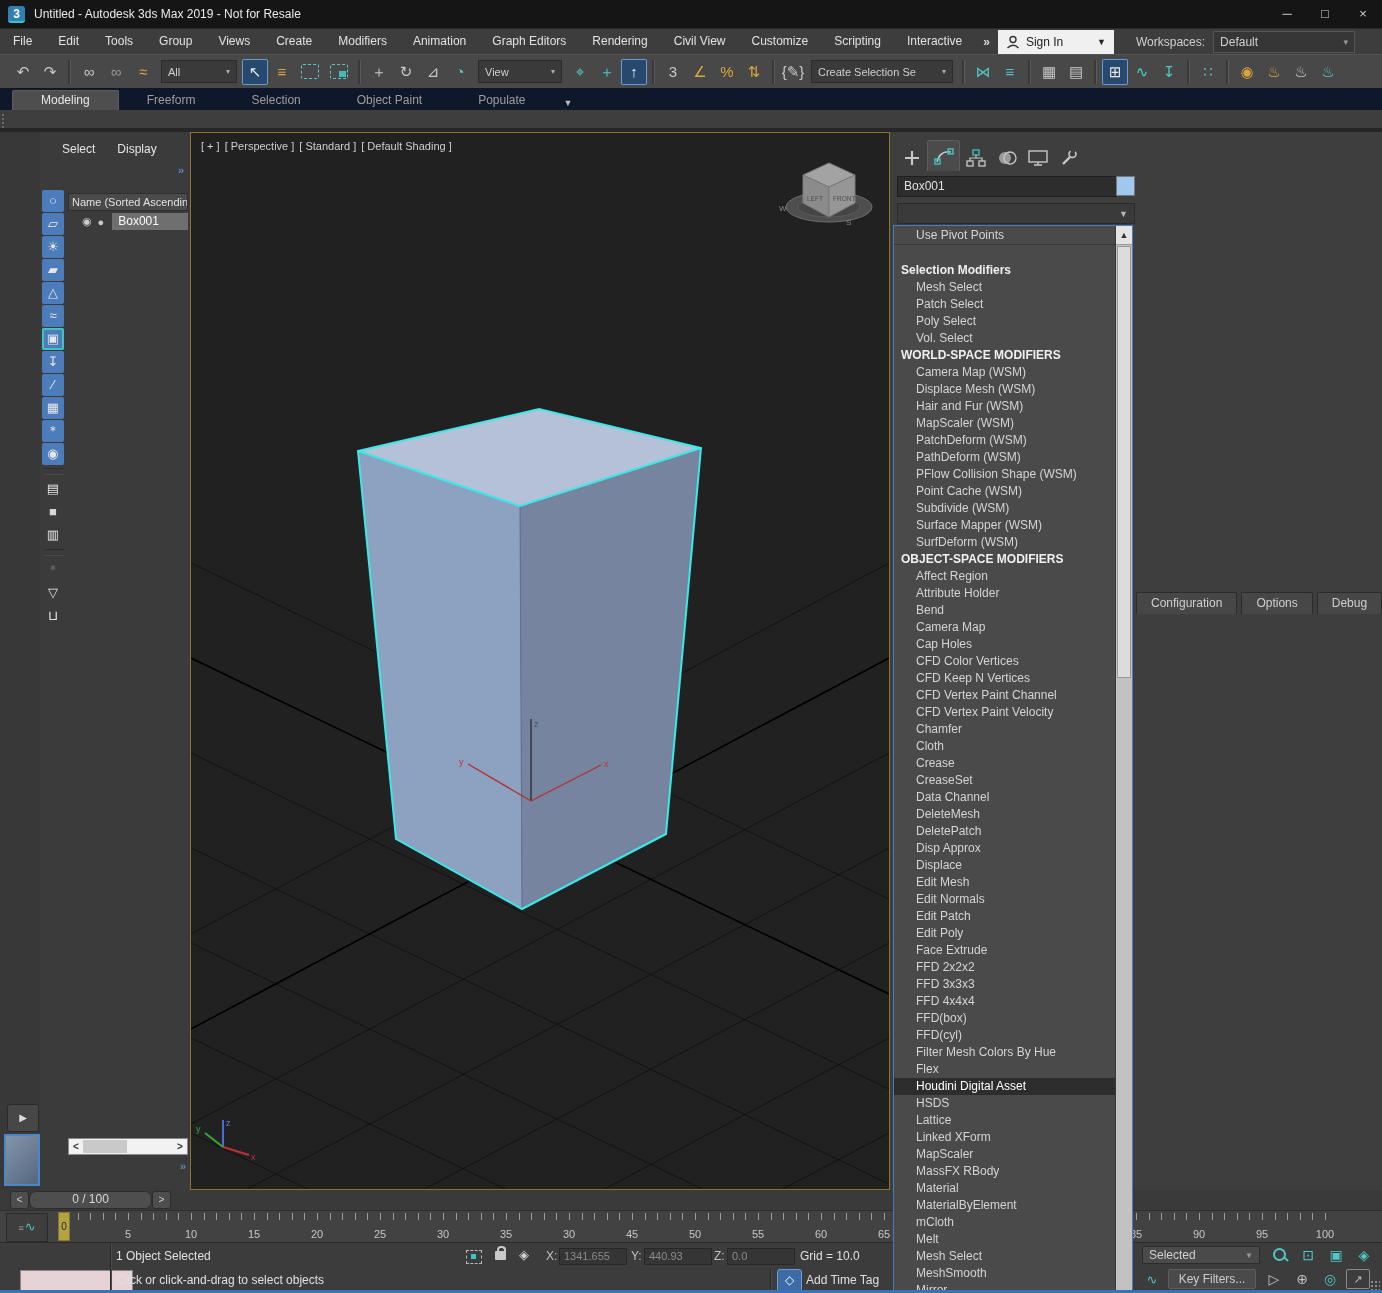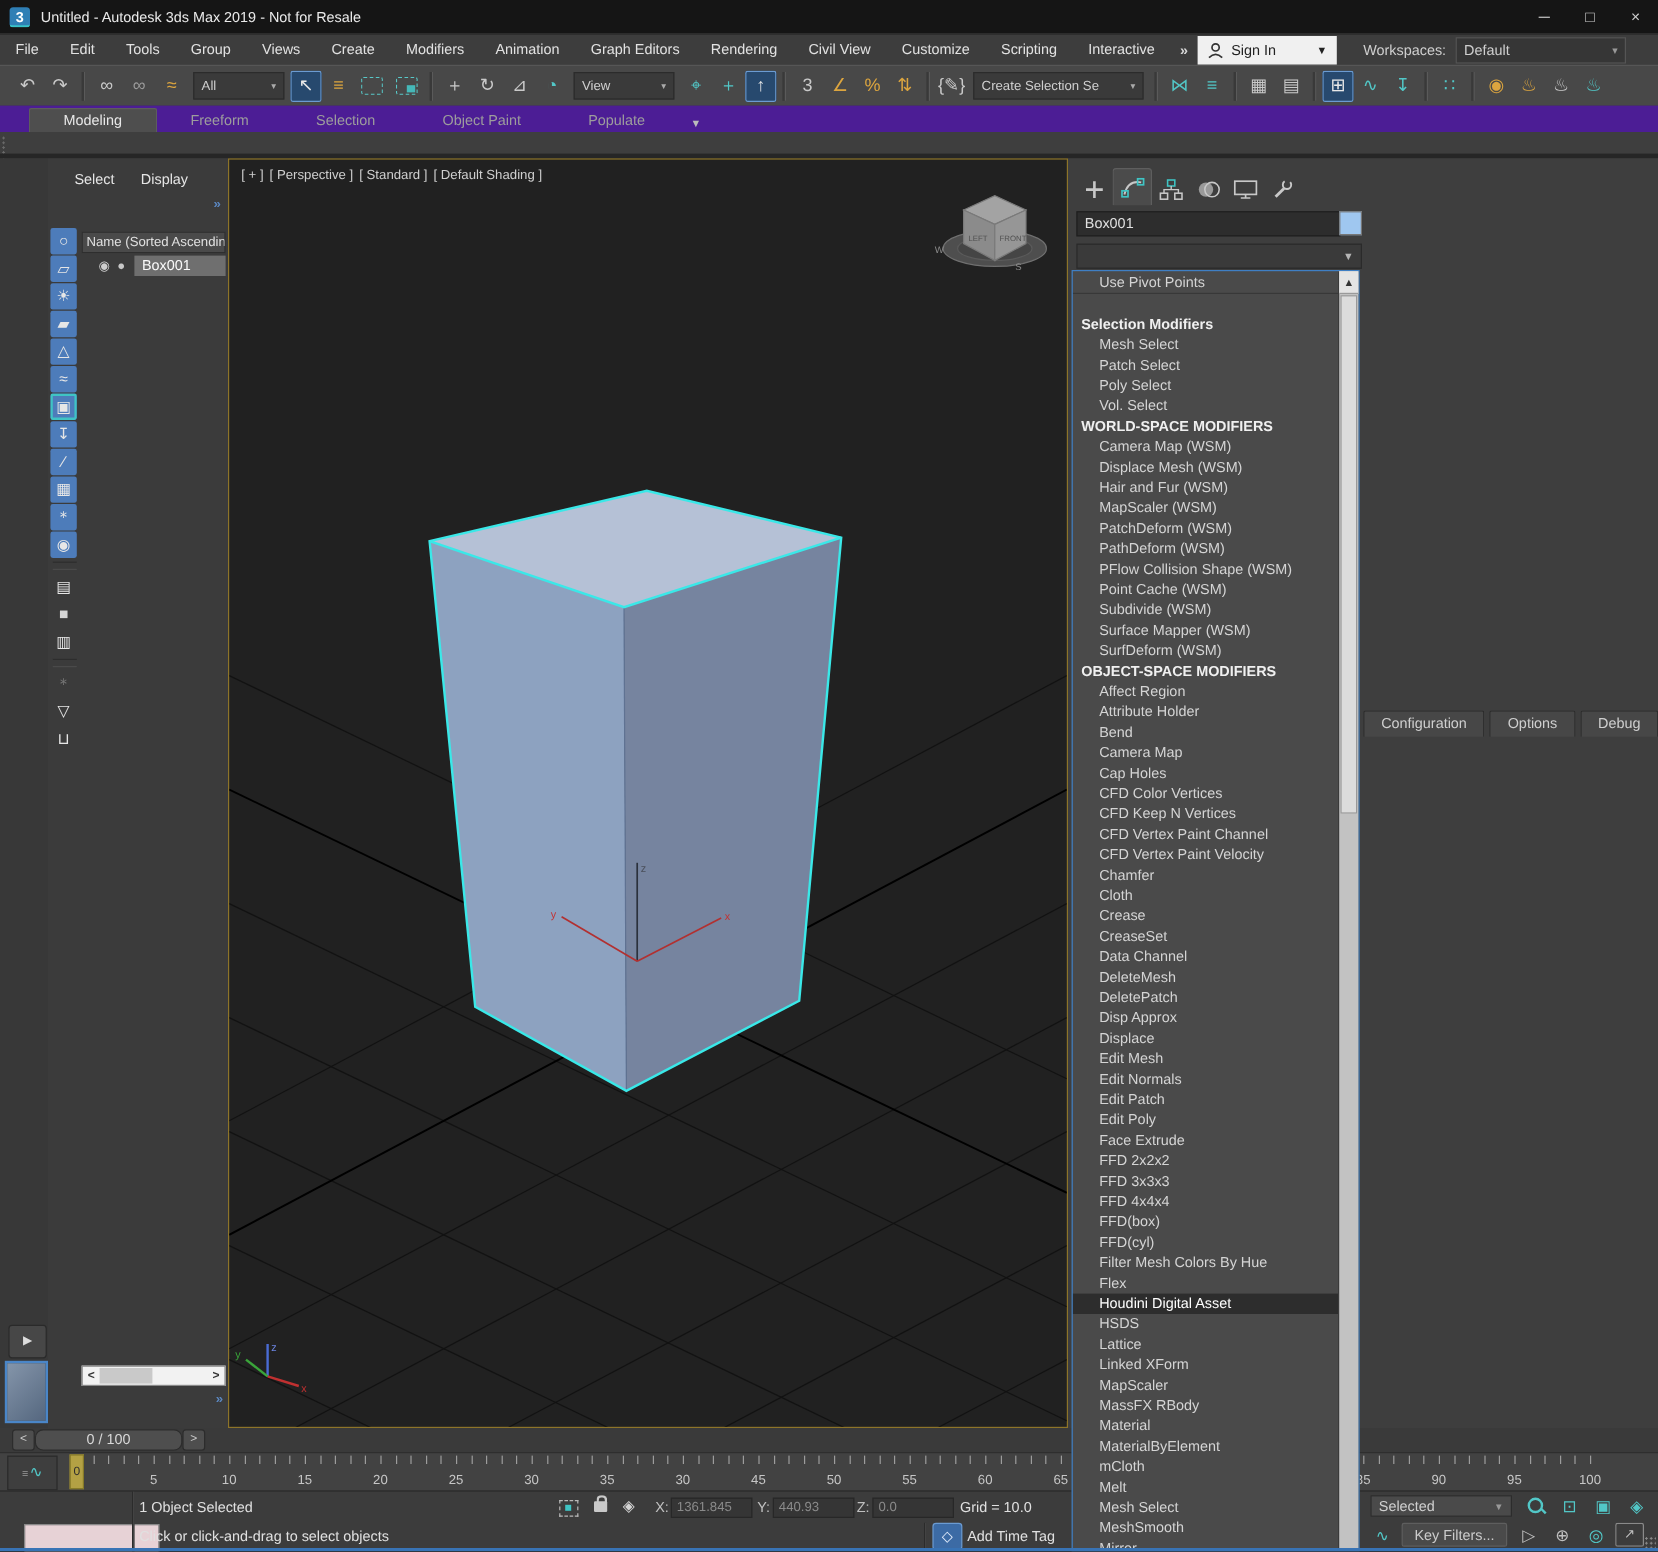--- a/index.html
+++ b/index.html
@@ -33,21 +33,21 @@
   .tbi{min-width:26px;height:26px;line-height:26px;text-align:center;font-size:15px;color:#c9c9c9;border-radius:2px;}
   .tbi.y{color:#dca53f;} .tbi.t{color:#52c7c7;} .tbi.dim{color:#9a9a9a;}
   .tbi.hl{background:#27496e;box-shadow:inset 0 0 0 1px #6b9bd2;color:#e8e8e8;}
   .tbi.dashbox{width:16px;min-width:16px;height:13px;border:1px dashed #58c8c8;margin:0 5px;position:relative;}
   .tbi.dashbox.fill::after{content:"";position:absolute;right:1px;bottom:1px;width:7px;height:6px;background:#45b8b8;}
   .tbsep{width:2px;height:24px;background:#393939;border-right:1px solid #5a5a5a;margin:0 4px;}
   .tbcombo{height:21px;background:#3a3a3a;border:1px solid #2b2b2b;color:#cfcfcf;display:flex;align-items:center;
            padding:0 6px;font-size:11px;margin:0 4px;white-space:nowrap;overflow:hidden;}
   .tbcombo .arr{margin-left:auto;color:#aaa;font-size:8px;padding-left:5px;}
   
-  #ribbon{left:0;top:88px;width:1382px;height:22px;background:#4c1d95;display:flex;align-items:flex-end;padding-left:24px;box-sizing:border-box;}
+  #ribbon{left:0;top:88px;width:1382px;height:22px;background:#0f172a;display:flex;align-items:flex-end;padding-left:12px;box-sizing:border-box;}
   .rtab{padding:2px 28px 3px;color:#9d9d9d;font-size:12px;}
   .rtab.active{background:#4e4e4e;color:#e8e8e8;border:1px solid #5d5d5d;border-bottom:none;border-radius:2px 2px 0 0;}
   #ribbon-min{color:#bbb;font-size:9px;padding:2px 10px;}
   #ribbon2{left:0;top:110px;width:1382px;height:18px;background:#333;}
   .ptab{position:absolute;left:10px;top:0;background:#3f3f3f;border:1px solid #555;border-bottom:none;
         padding:1px 9px 2px;color:#ddd;font-size:12px;}
   #ribbon-gap{left:0;top:128px;width:1382px;height:4px;background:#262626;}
   
   #leftstrip{left:0;top:132px;width:40px;height:1058px;background:#383838;}
   #flyout-btn{left:7px;top:1104px;width:30px;height:26px;background:#474747;border:1px solid #2a2a2a;border-radius:3px;
@@ -656,21 +656,21 @@
       <div class="pink"></div>
       <div class="white">MAXScript Mi</div>
     </div>
     <div id="sb-div"></div>
     <div id="sel-count">1 Object Selected</div>
     <div id="prompt-line">Click or click-and-drag to select objects</div>
     <div class="i-corners"></div>
     <div class="i-lock"></div>
     <div class="i-gizmo">◈</div>
     <span class="coord-label" style="left:546px;">X:</span>
-    <div class="coord-field" style="left:559px;">1361.845</div>
+    <div class="coord-field" style="left:559px;">1341.655</div>
     <span class="coord-label" style="left:631px;">Y:</span>
     <div class="coord-field" style="left:644px;">440.93</div>
     <span class="coord-label" style="left:714px;">Z:</span>
     <div class="coord-field" style="left:727px;">0.0</div>
     <div id="grid-label">Grid = 10.0</div>
     <div id="sb-div2"></div>
     <div id="timetag-icon">◇</div>
     <div id="timetag-label">Add Time Tag</div>
     <div id="selected-combo">
       <span>Selected</span>

